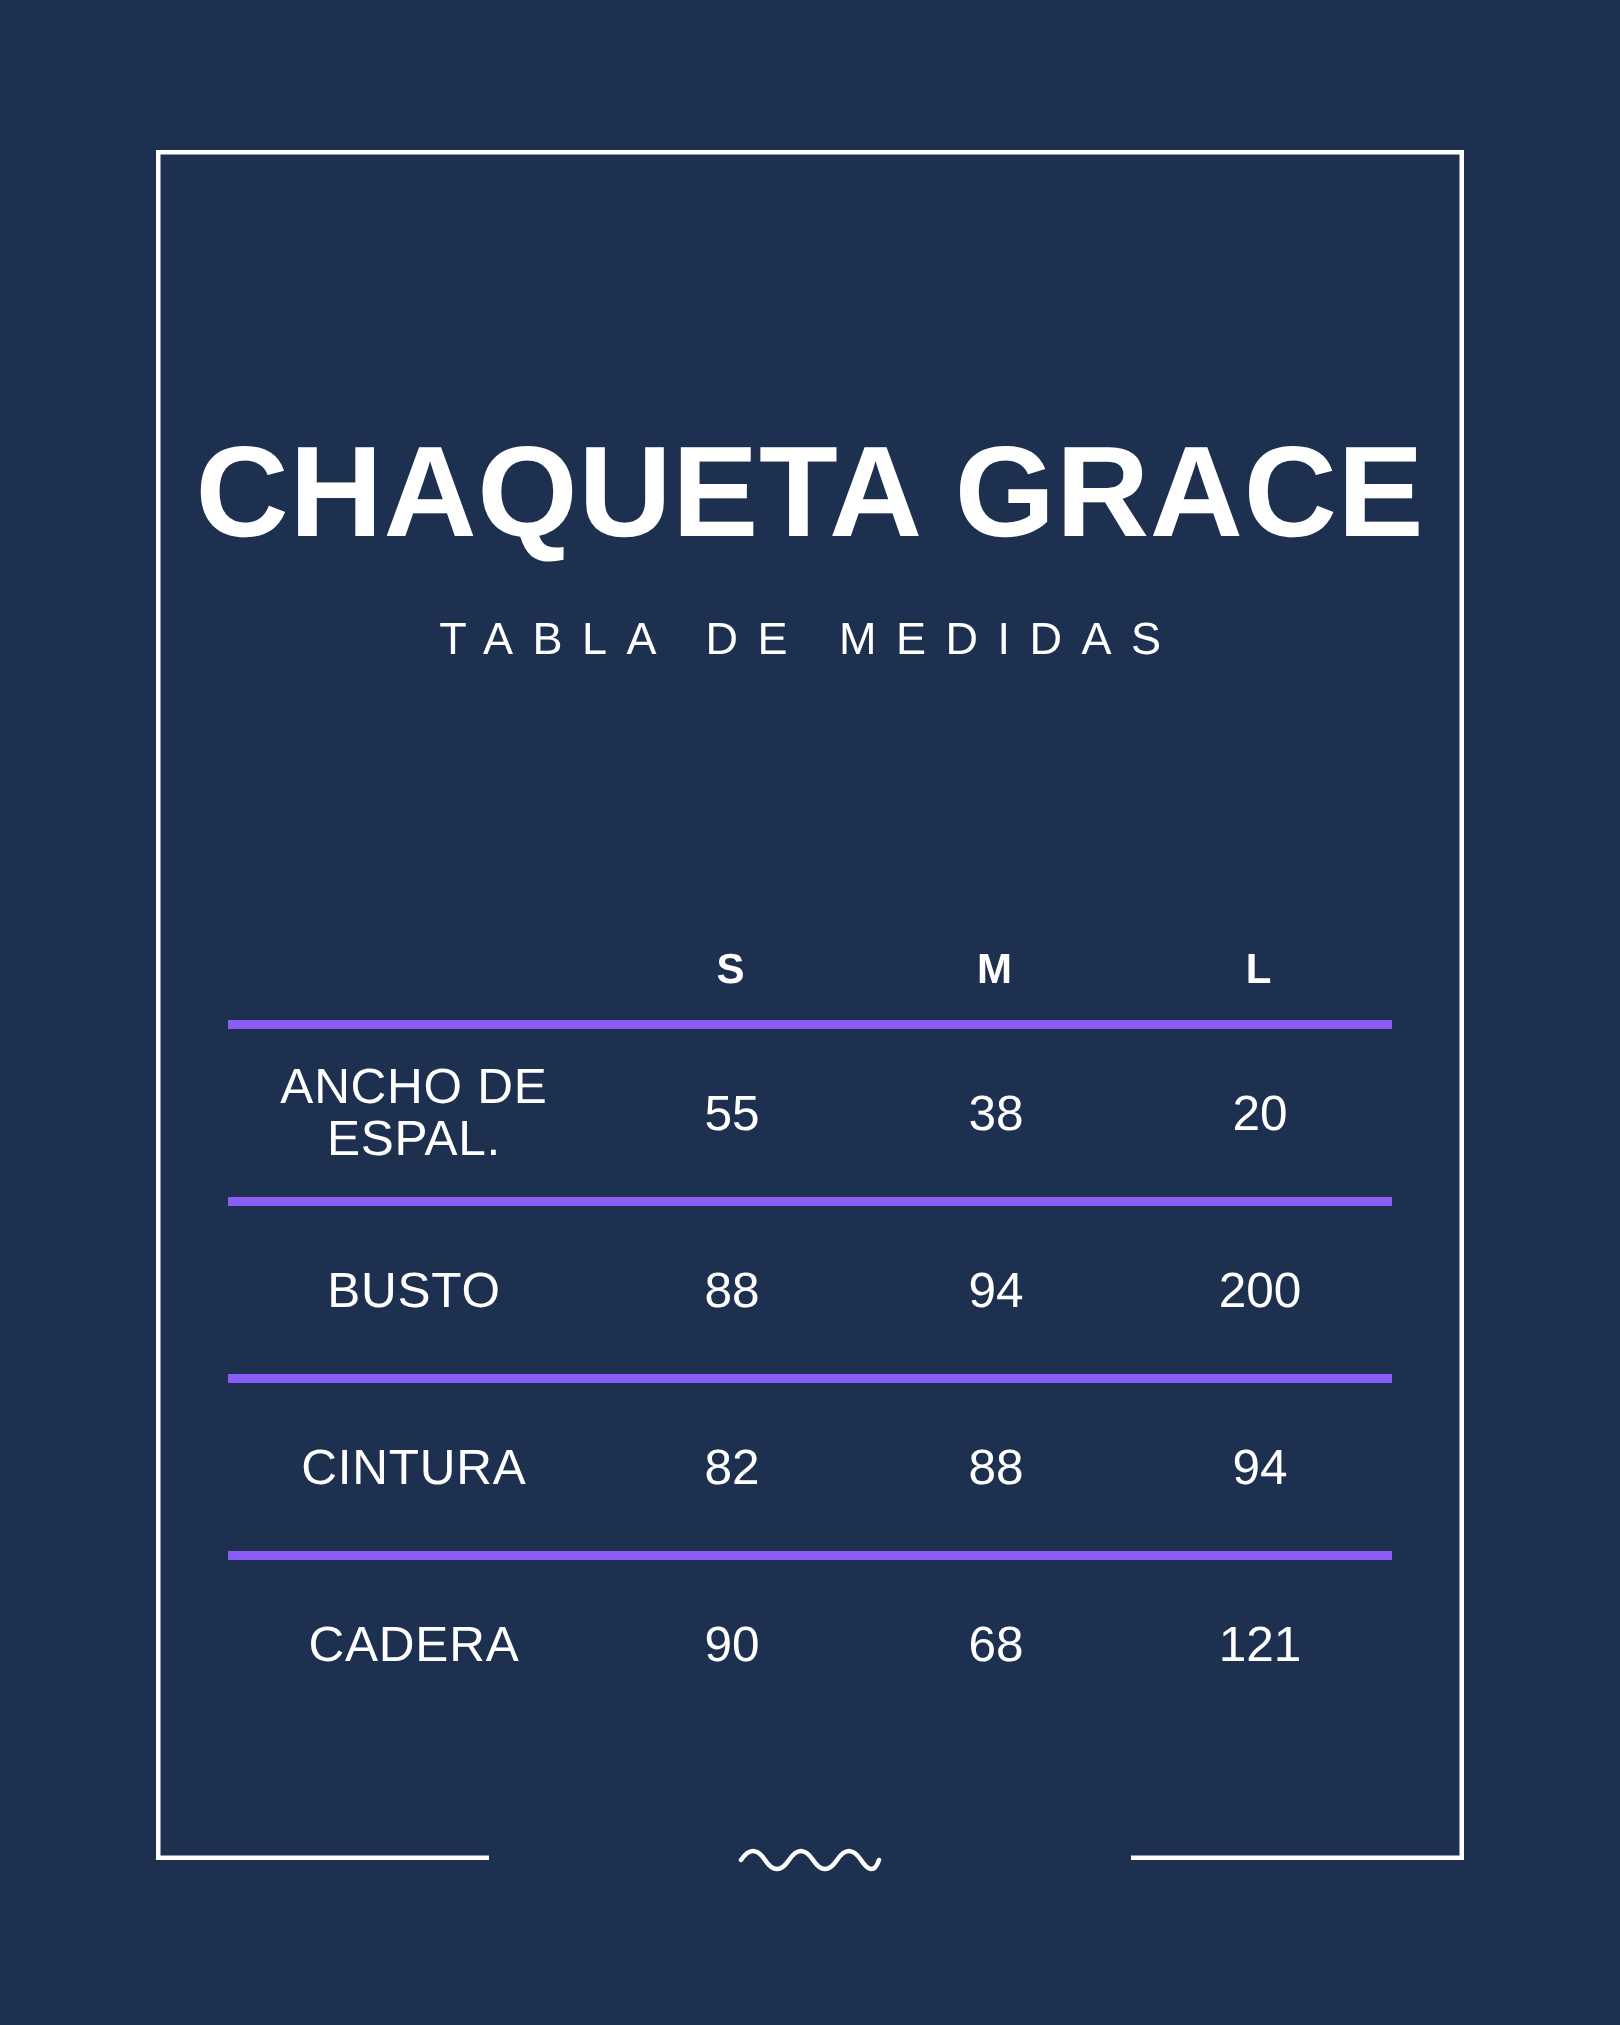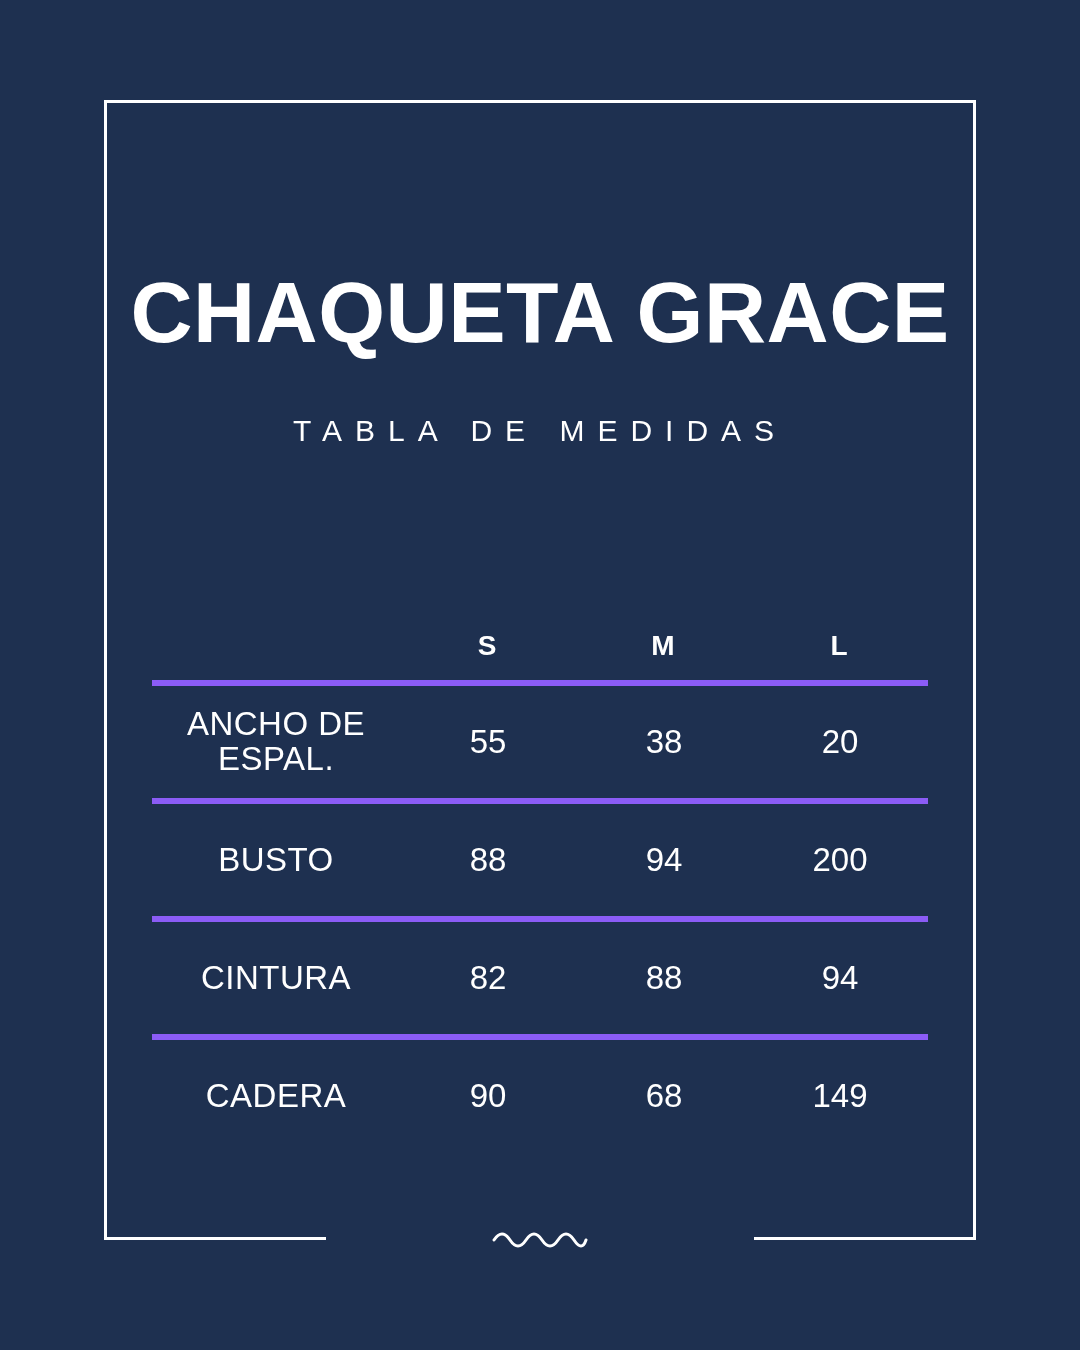--- a/index.html
+++ b/index.html
@@ -70,25 +70,25 @@
     left: 0;
     right: 0;
     top: 170px;
     text-align: center;
   }
   .title {
     font-size: 86px;
     line-height: 0.98;
     font-weight: 700;
     letter-spacing: 0.5px;
-    margin: 0;
+    margin: 16px;
     text-transform: uppercase;
   }
   .subtitle {
-    margin-top: 60px;
+    margin-top: 40px;
     font-size: 30px;
     letter-spacing: 13px;
     font-weight: 400;
     text-transform: uppercase;
   }
 
   table.size-table {
     position: absolute;
     left: 48px;
     top: 530px;
@@ -180,17 +180,17 @@
       <tr>
         <td class="row-label">CINTURA</td>
         <td>82</td>
         <td>88</td>
         <td>94</td>
       </tr>
       <tr>
         <td class="row-label">CADERA</td>
         <td>90</td>
         <td>68</td>
-        <td>149</td>
+        <td>121</td>
       </tr>
     </tbody>
   </table>
 </div>
 
 </body></html>

